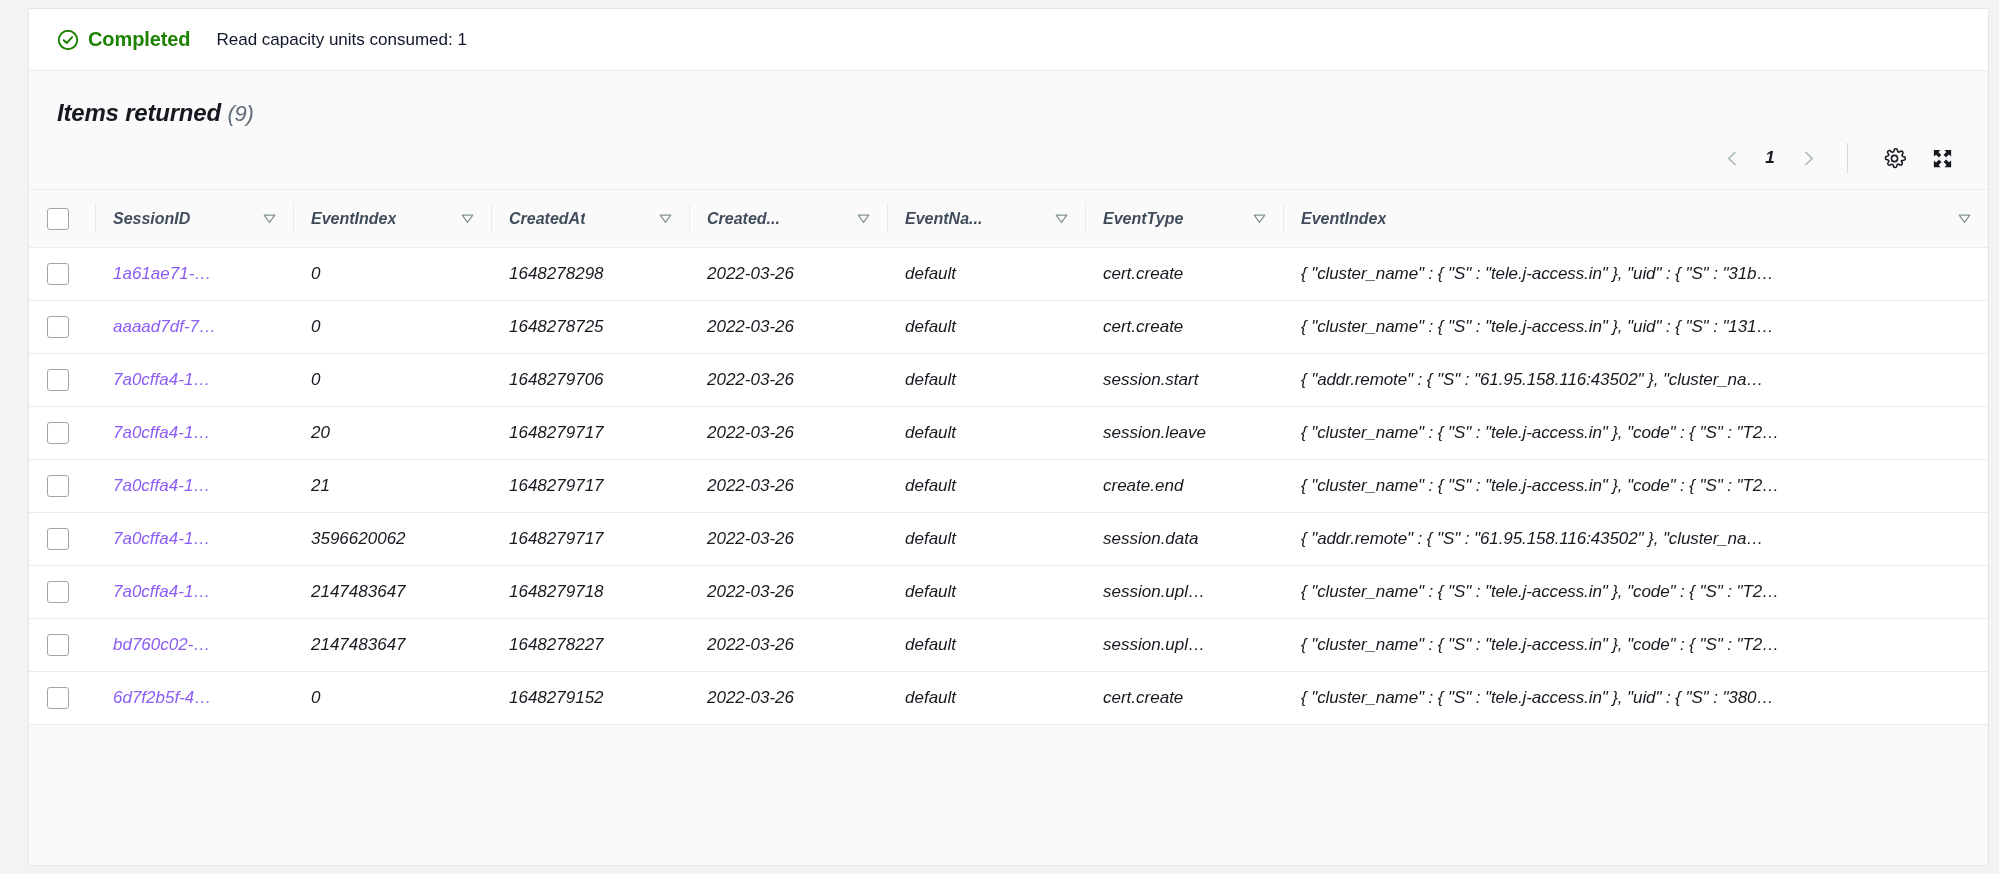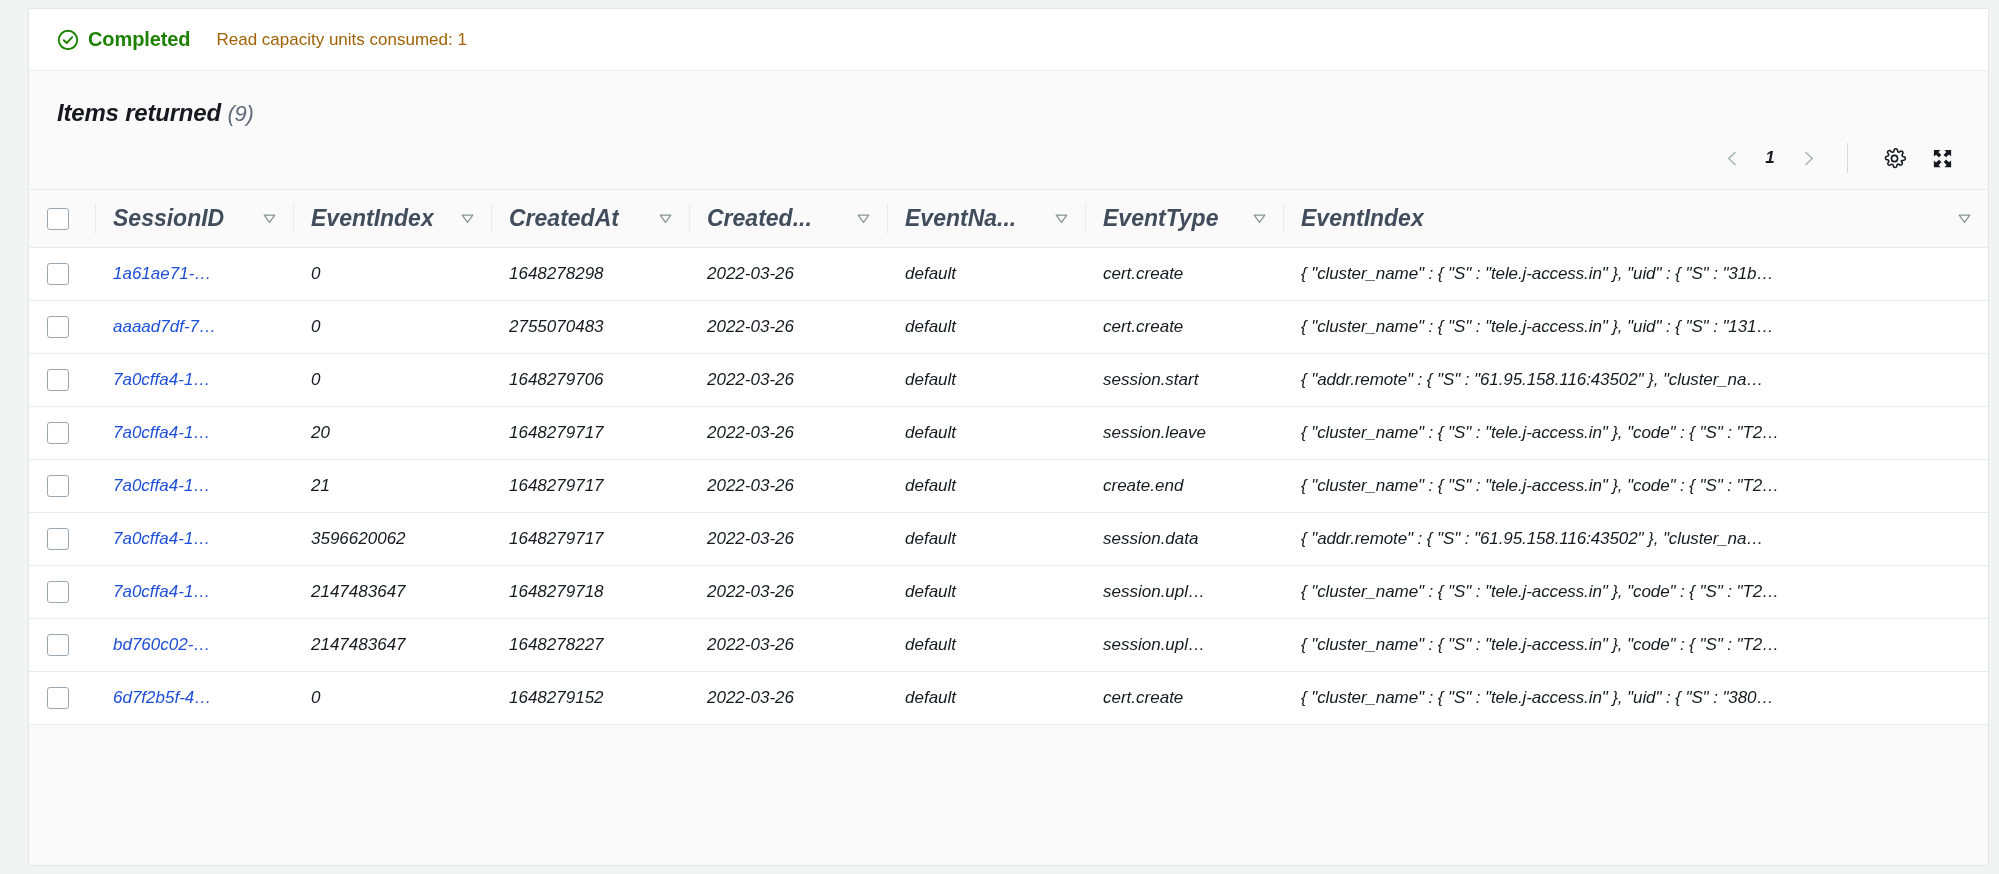--- a/index.html
+++ b/index.html
@@ -53,21 +53,21 @@
   .status-label {
     font-size: 20px;
     font-weight: 700;
     color: #1d8102;
     letter-spacing: -0.1px;
     margin-right: 26px;
     white-space: nowrap;
   }
   .status-meta {
     font-size: 17px;
-    color: #a16207;
+    color: #0f172a;
     white-space: nowrap;
   }
 
   
   .results {
     flex: 1 1 auto;
     background: #fafafa;
     display: flex;
     flex-direction: column;
     min-height: 0;
@@ -157,21 +157,21 @@
     width: 100%;
     border-collapse: collapse;
     table-layout: fixed;
     background: #ffffff;
   }
   table.grid thead th {
     background: #fafafa;
     height: 58px;
     text-align: left;
     vertical-align: middle;
-    font-size: 23px;
+    font-size: 16px;
     font-weight: 700;
     color: #414d5c;
     border-top: 1px solid #e9ebed;
     border-bottom: 1px solid #e9ebed;
     padding: 0 16px 0 18px;
     position: relative;
     white-space: nowrap;
     overflow: hidden;
   }
   table.grid thead th + th::before {
@@ -222,21 +222,21 @@
     font-size: 17px;
     color: #16191f;
     border-bottom: 1px solid #eaedf0;
     padding: 0 16px 0 18px;
     white-space: nowrap;
     overflow: hidden;
     text-overflow: ellipsis;
     vertical-align: middle;
   }
   td.link a {
-    color: #1d4ed8;
+    color: #8b5cf6;
     text-decoration: none;
     cursor: default;
   }
   td.fieldsmap {
     letter-spacing: -0.1px;
   }
 
   
   .c-sid   { width: 198px; }
   .c-eidx  { width: 198px; }
@@ -391,21 +391,21 @@
                 <td>default</td>
                 <td>cert.create</td>
                 <td class="fieldsmap">{ "cluster_name" : { "S" : "tele.j-access.in" }, "uid" : { "S" : "31b…</td>
               </tr>
               <tr>
                 <td class="col-check">
                   <span class="cbx"></span>
                 </td>
                 <td class="link"><a href="#">aaaad7df-7…</a></td>
                 <td>0</td>
-                <td>2755070483</td>
+                <td>1648278725</td>
                 <td>2022-03-26</td>
                 <td>default</td>
                 <td>cert.create</td>
                 <td class="fieldsmap">{ "cluster_name" : { "S" : "tele.j-access.in" }, "uid" : { "S" : "131…</td>
               </tr>
               <tr>
                 <td class="col-check">
                   <span class="cbx"></span>
                 </td>
                 <td class="link"><a href="#">7a0cffa4-1…</a></td>

